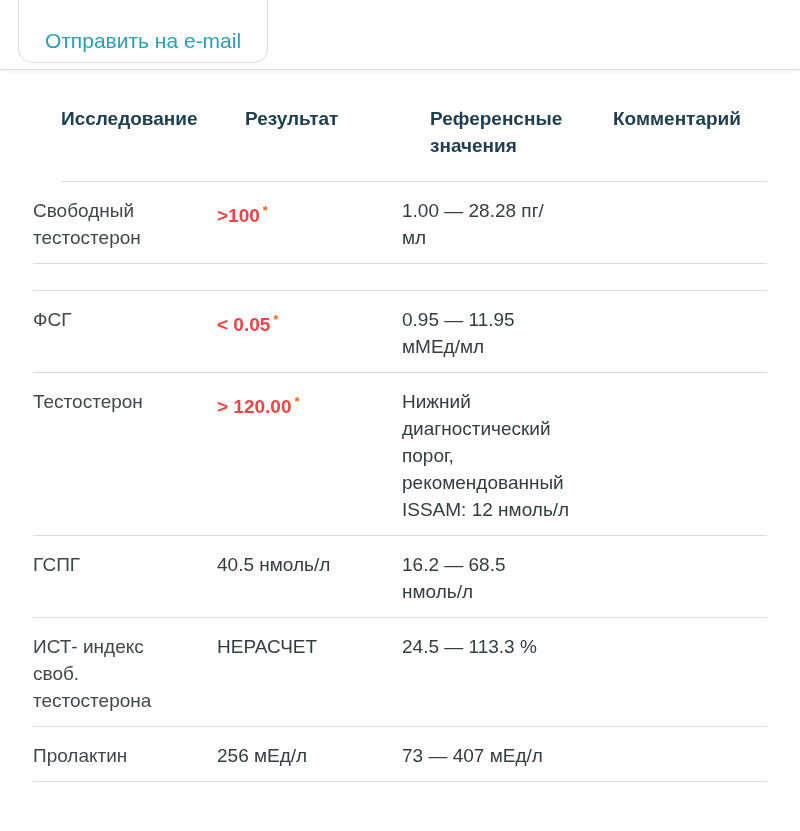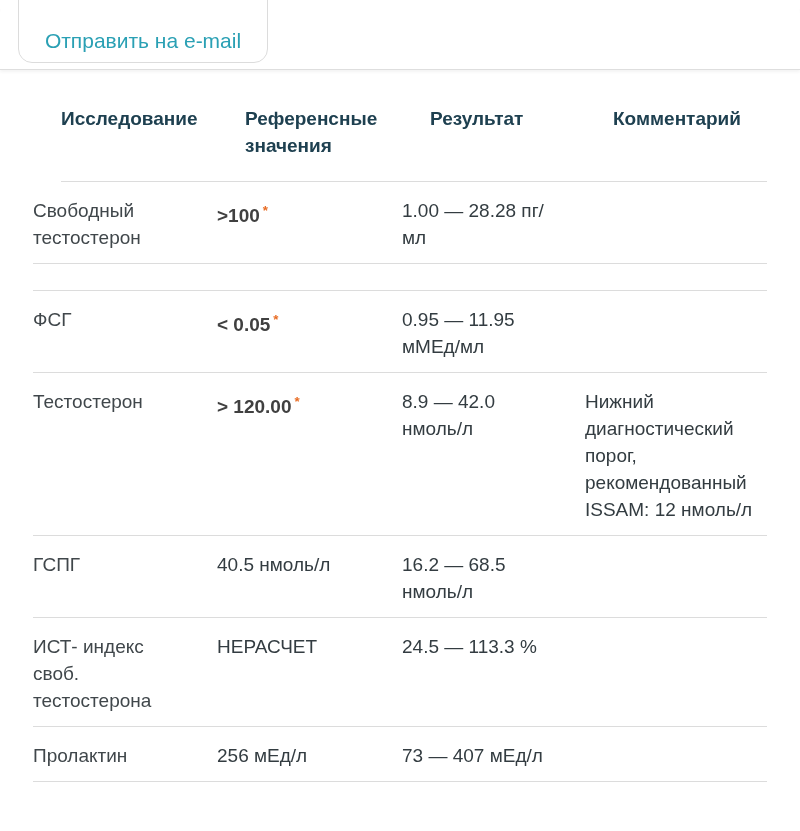--- a/index.html
+++ b/index.html
@@ -65,21 +65,21 @@
     line-height: 27px;
   }
   .trow.empty {
     padding: 0;
     height: 26px;
   }
   .cell { padding-right: 26px; }
   .c-name { color: #40474b; }
   .c-result .res-val { color: #333c41; }
   .c-result.flagged .res-val {
-    color: #404040;
+    color: #ef4444;
     font-weight: 700;
     text-align: right;
   }
   .flag-sup {
     color: #e86c24;
     font-weight: 700;
     font-size: 70%;
     vertical-align: super;
     margin-left: 3px;
   }
@@ -90,22 +90,22 @@
 
 <div class="page">
 
   <div class="topbar">
     <div class="email-btn">Отправить на e-mail</div>
   </div>
 
   <div class="content">
     <div class="thead">
       <div class="hcell">Исследование</div>
+      <div class="hcell">Результат</div>
       <div class="hcell">Референсные значения</div>
-      <div class="hcell">Результат</div>
       <div class="hcell">Комментарий</div>
     </div>
     <div id="tbody">
         <div class="trow">
       <div class="cell c-name">Свободный тестостерон</div>
       <div class="cell c-result flagged"><span class="res-val">&gt;100</span><sup class="flag-sup">*</sup></div>
       <div class="cell c-ref">1.00 — 28.28 пг/мл</div>
       <div class="cell c-comment"></div>
     </div>
         <div class="trow empty">
@@ -116,21 +116,20 @@
     </div>
         <div class="trow">
       <div class="cell c-name">ФСГ</div>
       <div class="cell c-result flagged"><span class="res-val">&lt; 0.05</span><sup class="flag-sup">*</sup></div>
       <div class="cell c-ref">0.95 — 11.95 мМЕд/мл</div>
       <div class="cell c-comment"></div>
     </div>
         <div class="trow">
       <div class="cell c-name">Тестостерон</div>
       <div class="cell c-result flagged"><span class="res-val">&gt; 120.00</span><sup class="flag-sup">*</sup></div>
-      <div class="cell c-ref">8.9 — 42.0 нмоль/л</div>
       <div class="cell c-comment">Нижний диагностический порог, рекомендованный ISSAM: 12 нмоль/л</div>
     </div>
         <div class="trow">
       <div class="cell c-name">ГСПГ</div>
       <div class="cell c-result"><span class="res-val">40.5 нмоль/л</span></div>
       <div class="cell c-ref">16.2 — 68.5 нмоль/л</div>
       <div class="cell c-comment"></div>
     </div>
         <div class="trow">
       <div class="cell c-name">ИСТ- индекс своб. тестостерона</div>

